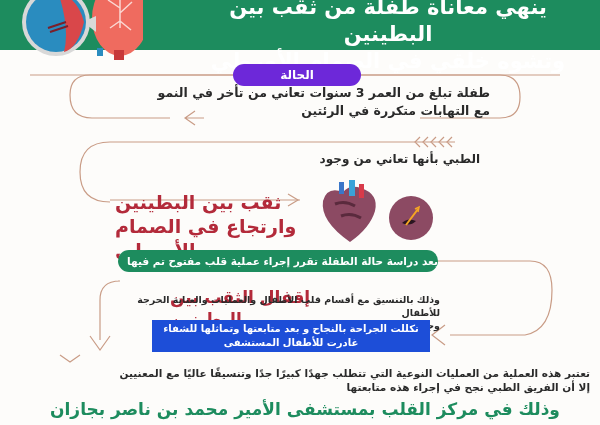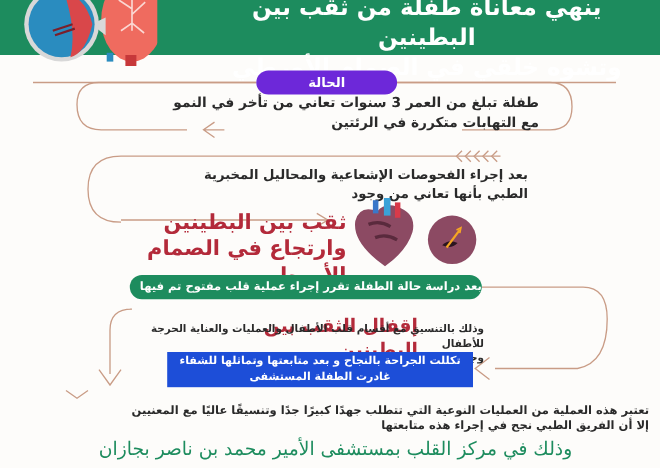--- a/index.html
+++ b/index.html
@@ -15,32 +15,32 @@
   .heart-illus { left: 8px; top: -12px; width: 135px; height: 78px; }
 
   
   .pill-gold { background: #6d28d9; color: #fff; border-radius: 13px; font-weight: bold; font-size: 12px; text-align: center; }
   .section-label { left: 233px; top: 64px; width: 128px; height: 22px; line-height: 22px; }
 
   .body-text { color: #2a2a2a; font-weight: bold; text-align: right; }
   .case-text { left: 150px; top: 84px; width: 340px; font-size: 12.5px; line-height: 18px; }
   .diag-text { left: 160px; top: 151px; width: 320px; font-size: 12px; line-height: 17px; }
 
-  .red-title { color: #b32a3a; font-weight: bold; text-align: right; }
+  .red-title { color: #b32a3a; font-weight: bold; text-align: left; }
   .diag-title { left: 115px; top: 190px; width: 200px; font-size: 19px; line-height: 24px; }
 
   .green-bar { left: 118px; top: 250px; width: 320px; height: 22px; background: #1d8c5e; color: #fff; border-radius: 11px; font-weight: bold; font-size: 10.5px; line-height: 22px; text-align: right; }
 
   .proc-title { left: 170px; top: 270px; width: 210px; font-size: 17px; line-height: 22px; margin-top: 16px; }
   .proc-text { left: 110px; top: 293px; width: 330px; font-size: 9.5px; line-height: 13px; }
 
   .result-box { left: 152px; top: 320px; width: 278px; height: 32px; background: #1d4ed8; color: #fff; font-weight: bold; font-size: 10px; line-height: 14px; text-align: center; padding-top: 2px; }
 
   .note-text { left: 20px; top: 366px; width: 570px; font-size: 10.5px; line-height: 14px; }
-  .footer-text { left: 20px; top: 398px; width: 570px; color: #1d8c5e; font-weight: normal; font-size: 17px; line-height: 22px; text-align: center; }
+  .footer-text { left: 20px; top: 398px; width: 570px; color: #1d8c5e; font-weight: bold; font-size: 17px; line-height: 22px; text-align: center; }
   svg.flow { left: 0; top: 0; }
 </style>
 </head>
 <body>
 
 <div class="abs header"></div>
 <div class="abs header-title">
   <div>ينهي معاناة طفلة من ثقب بين البطينين</div>
   <div>وتشوه خلقي في الصمام الأورطي</div>
 </div>
@@ -83,21 +83,20 @@
   </g>
 </svg>
 
 <div class="abs pill-gold section-label">الحالة</div>
 <div class="abs body-text case-text">
   <div>طفلة تبلغ من العمر 3 سنوات تعاني من تأخر في النمو</div>
   <div>مع التهابات متكررة في الرئتين</div>
 </div>
 
 <div class="abs body-text diag-text">
-  <div>بعد إجراء الفحوصات الإشعاعية والمحاليل المخبرية</div>
   <div>الطبي بأنها تعاني من وجود</div>
 </div>
 
 <svg class="abs" style="left:315px;top:176px;" width="70" height="70" viewBox="0 0 70 70">
   <path d="M35 66 Q5 45 8 25 Q12 10 28 16 Q35 8 46 12 Q64 18 60 35 Q55 52 35 66 Z" fill="#8c4a63"></path>
   <path d="M20 28 Q30 24 40 30 M26 40 Q36 36 46 42" stroke="#5a2a3d" stroke-width="3" fill="none"></path>
   <rect x="34" y="4" width="6" height="16" fill="#3aa2d8"></rect>
   <rect x="44" y="8" width="5" height="14" fill="#d83a4a"></rect>
   <rect x="24" y="6" width="5" height="12" fill="#3a77c9"></rect>
 </svg>
@@ -116,21 +115,21 @@
 <div class="abs green-bar">بعد دراسة حالة الطفلة تقرر إجراء عملية قلب مفتوح تم فيها</div>
 
 <div class="abs red-title proc-title">إقفال الثقب بين البطينين</div>
 <div class="abs body-text proc-text">
   <div>وذلك بالتنسيق مع أقسام قلب الأطفال والعمليات والعناية الحرجة للأطفال</div>
   <div>وجراحة القلب والتروية القلبية</div>
 </div>
 
 <div class="abs result-box">
   <div>تكللت الجراحة بالنجاح و بعد متابعتها وتماثلها للشفاء</div>
-  <div>غادرت الطفلة المستشفى</div>
+  <div>غادرت للأطفال المستشفى</div>
 </div>
 
 <div class="abs body-text note-text">
   <div>تعتبر هذه العملية من العمليات النوعية التي تتطلب جهدًا كبيرًا جدًا وتنسيقًا عاليًا مع المعنيين</div>
   <div>إلا أن الفريق الطبي نجح في إجراء هذه متابعتها</div>
 </div>
 
 <div class="abs footer-text">وذلك في مركز القلب بمستشفى الأمير محمد بن ناصر بجازان</div>
 
 </body></html>

